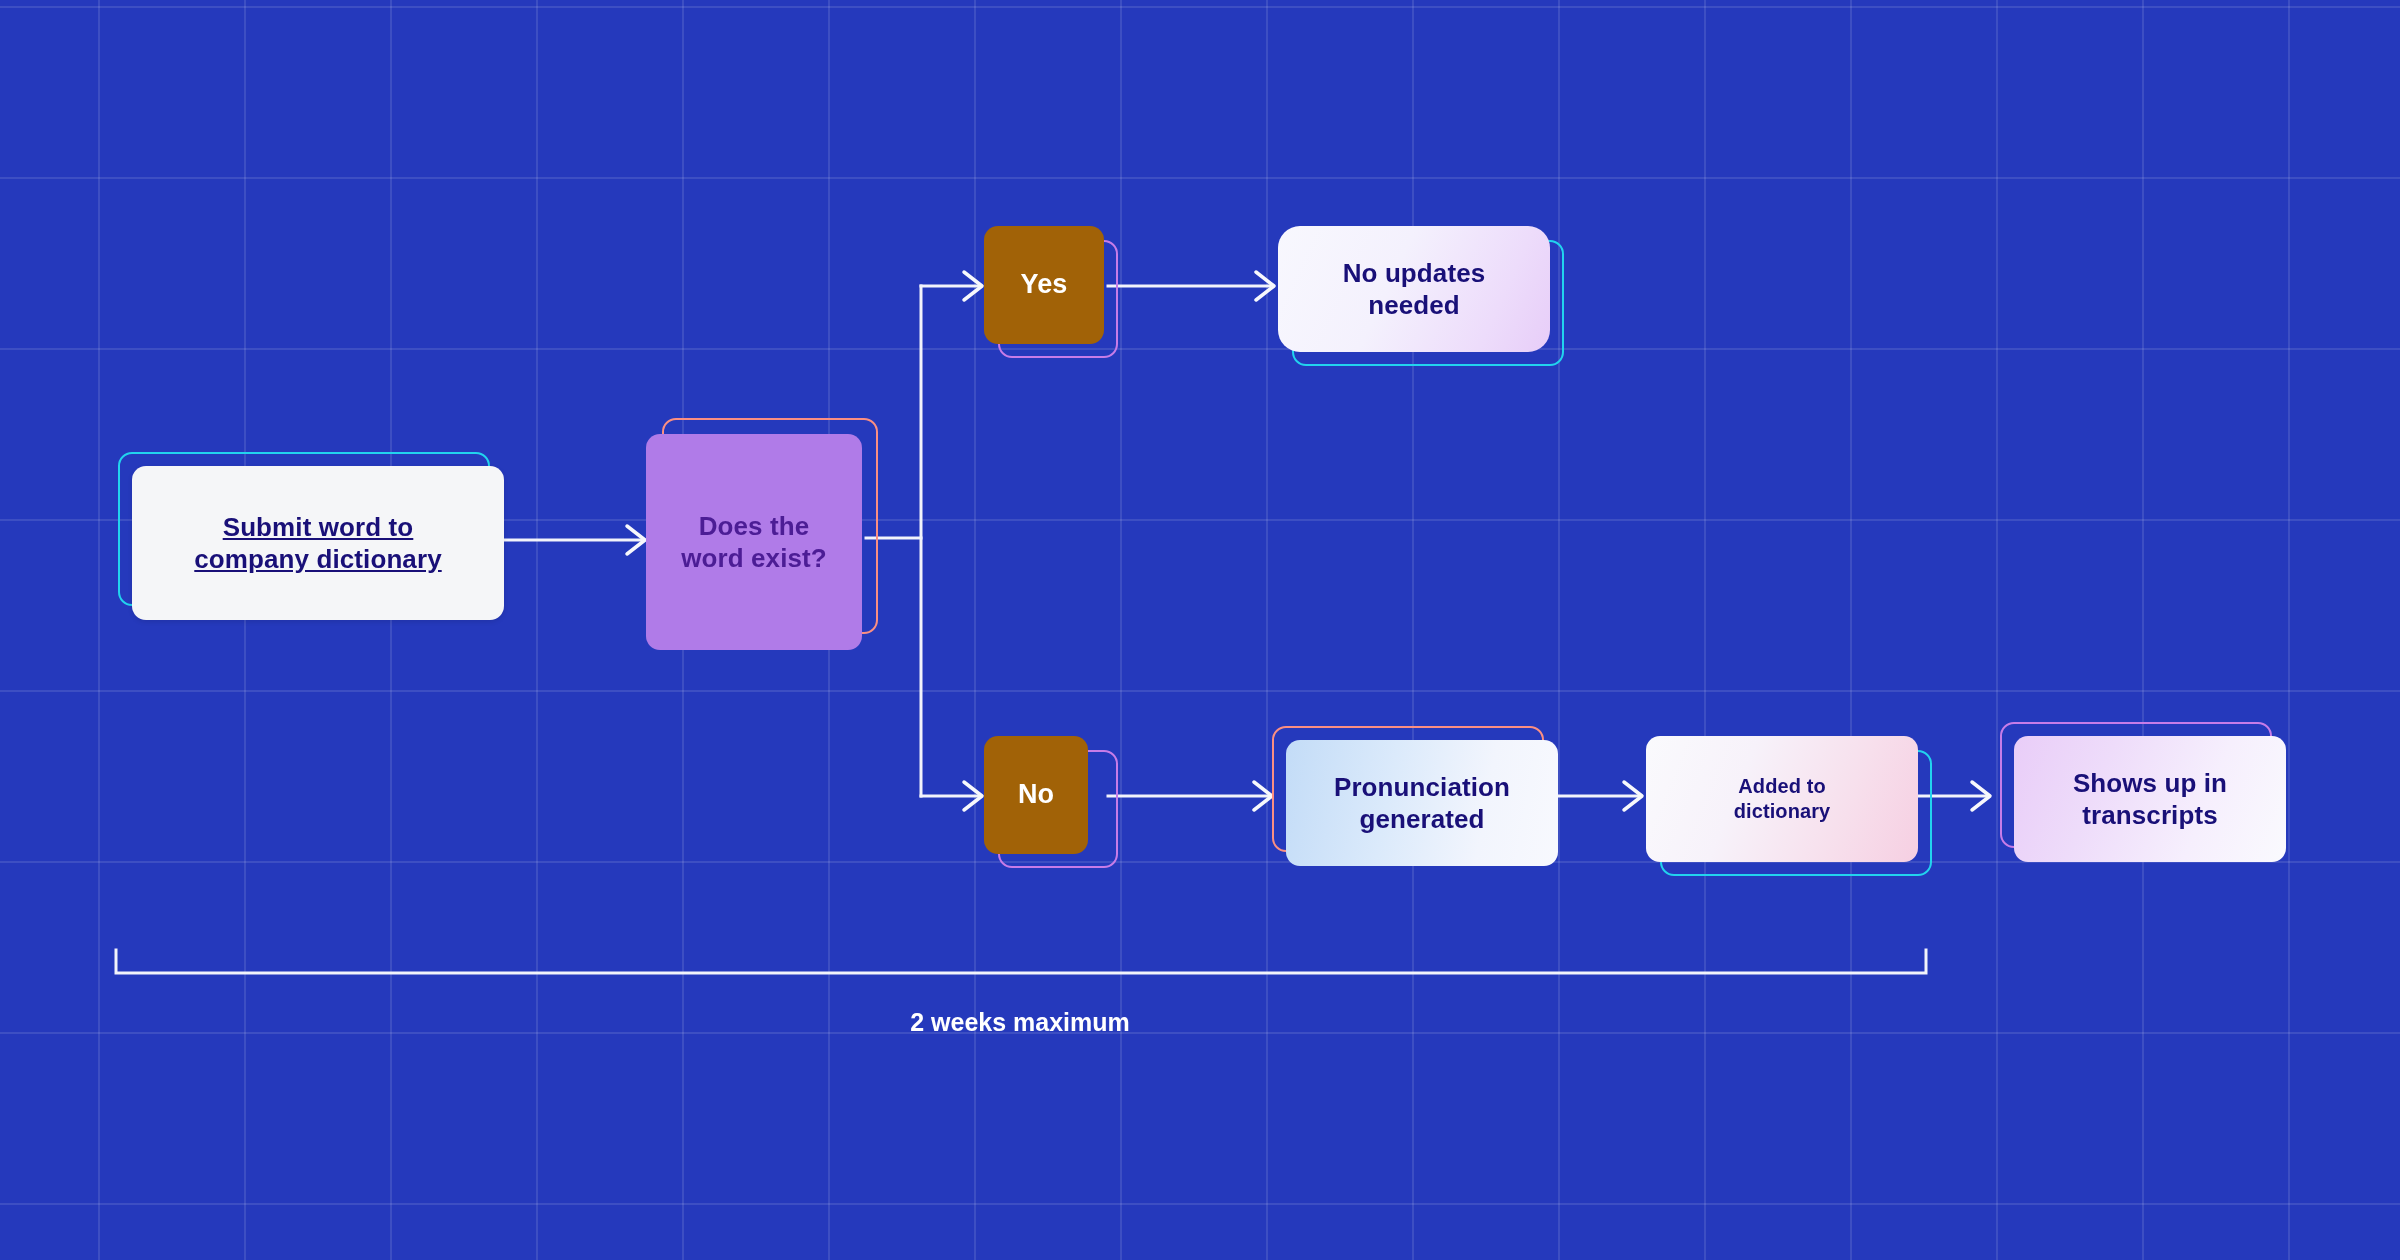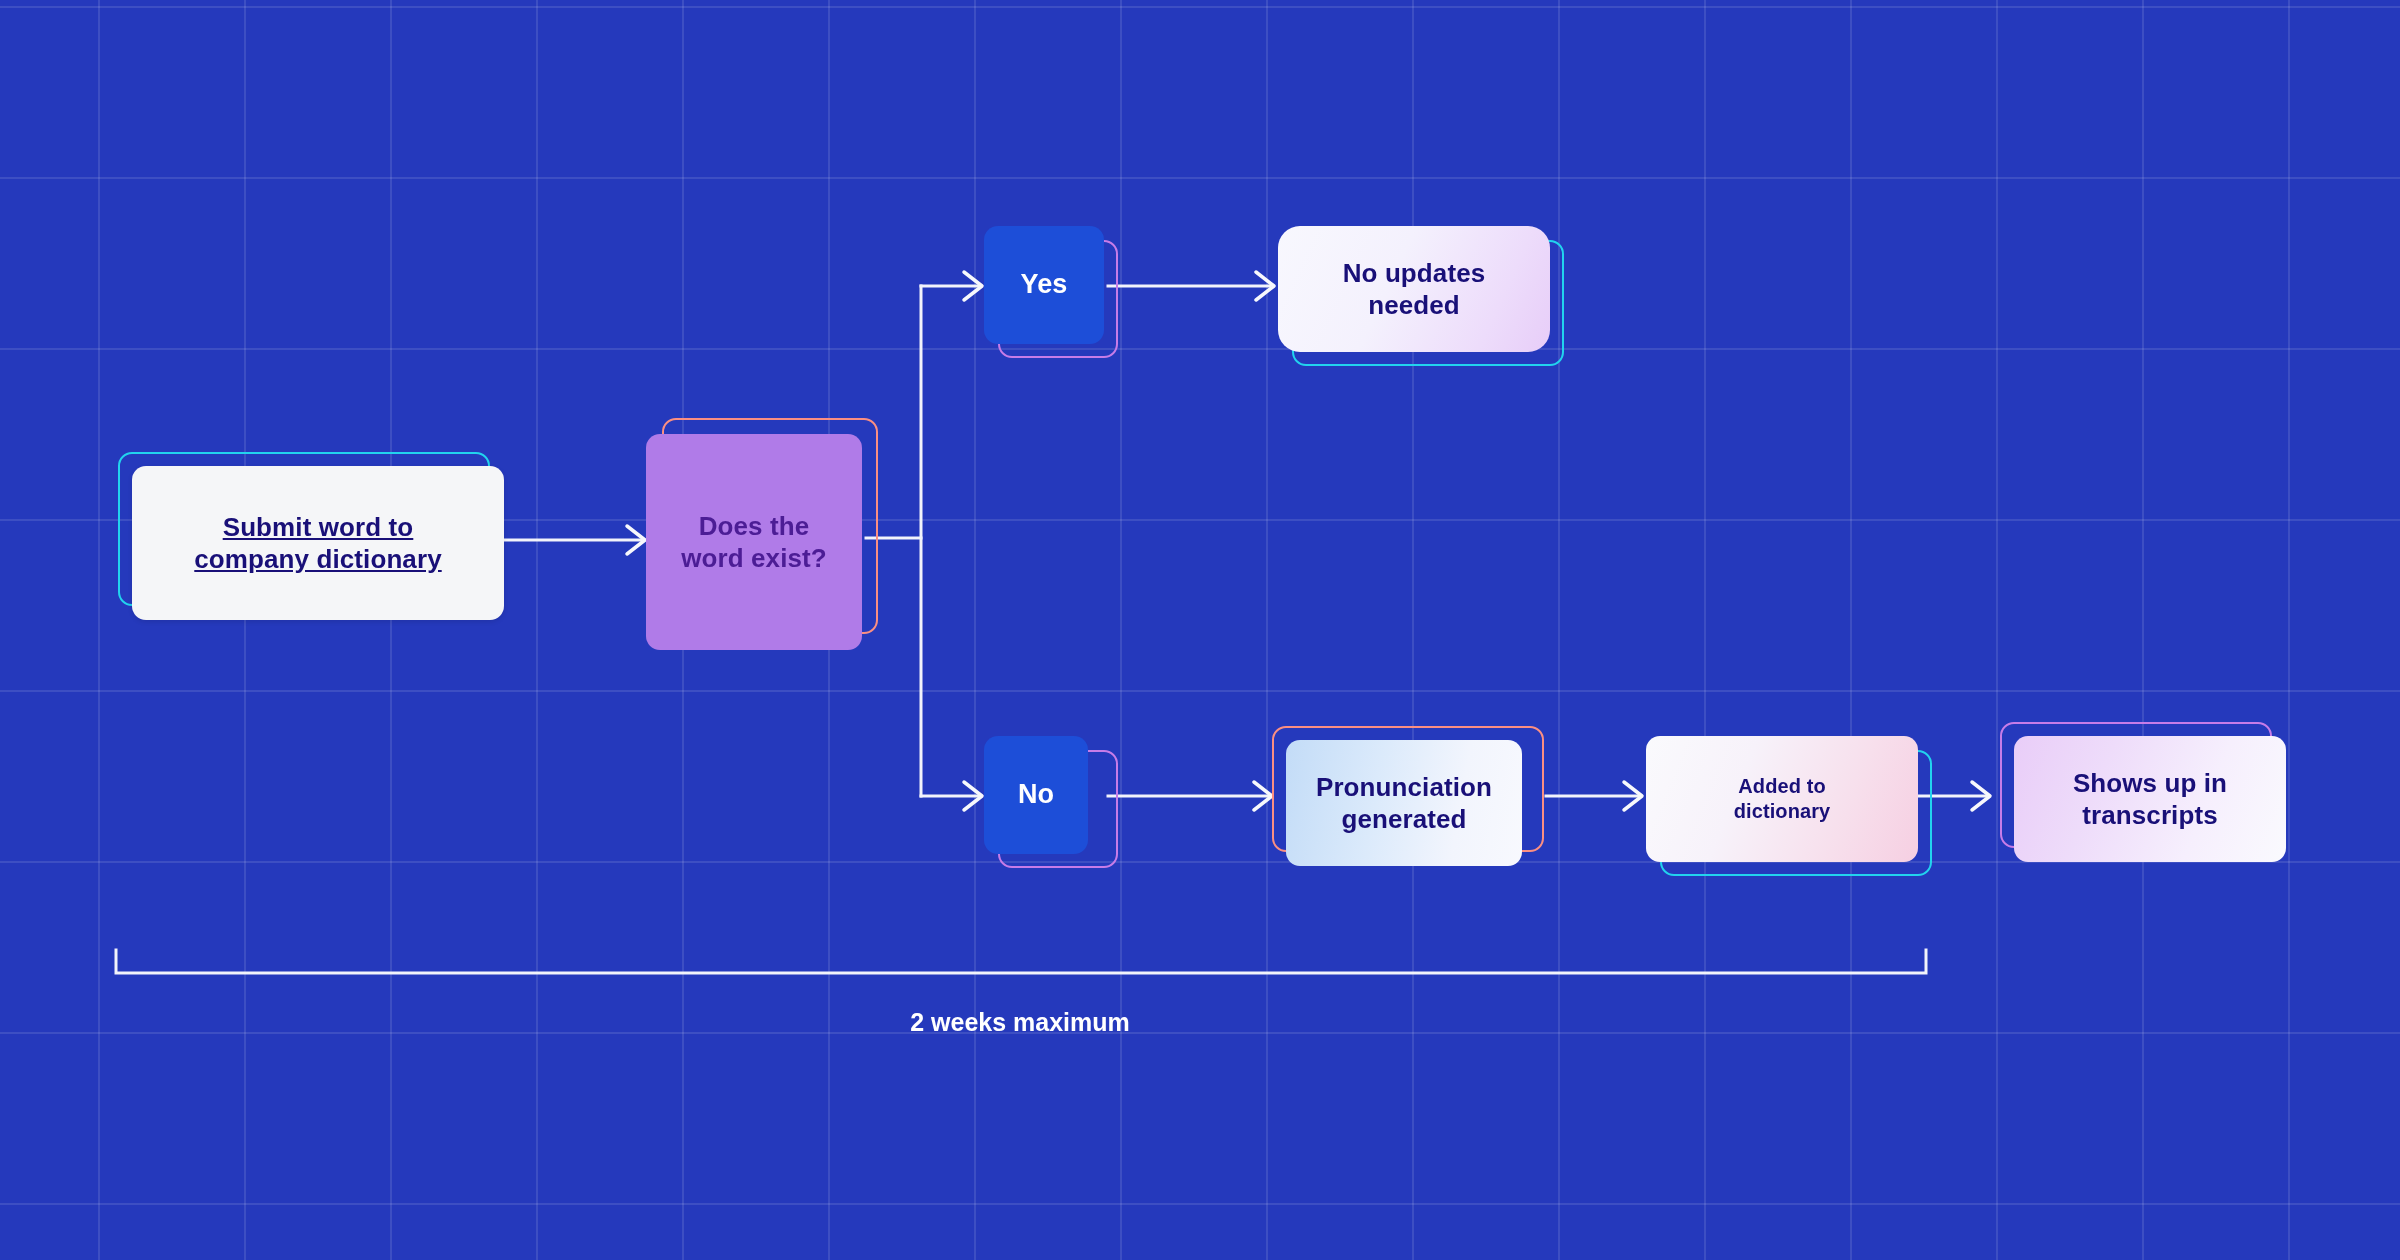--- a/index.html
+++ b/index.html
@@ -73,21 +73,21 @@
   .o-submit { border-color: #22d3ee; }
 
   .n-decision {
     background: #b07be8;
     color: #4c1d95;
     font-size: 26px;
   }
   .o-decision { border-color: #fb8f82; }
 
   .n-yes, .n-no {
-    background: #1d4ed8;
+    background: #a16207;
     color: #ffffff;
     font-size: 27px;
   }
   .o-yes, .o-no { border-color: #c77ce8; }
 
   .n-noupd {
     background: linear-gradient(115deg, #f8f8fe 0%, #f4f1fd 42%, #eddcfb 78%, #e7cdf8 100%);
     color: #191078;
     font-size: 26px;
     border-radius: 22px;
@@ -208,21 +208,21 @@
     <span class="lbl">No</span>
   </div>
 
   <div class="outline o-noupd" style="left:1292px; top:240px; width:272px; height:126px;"></div>
   <div class="node n-noupd" style="left:1278px; top:226px; width:272px; height:126px;">
     <span class="lbl">No updates
 needed</span>
   </div>
 
   <div class="outline o-pron" style="left:1272px; top:726px; width:272px; height:126px;"></div>
-  <div class="node n-pron" style="left:1286px; top:740px; width:236px; height:126px;">
+  <div class="node n-pron" style="left:1286px; top:740px; width:272px; height:126px;">
     <span class="lbl">Pronunciation
 generated</span>
   </div>
 
   <div class="outline o-added" style="left:1660px; top:750px; width:272px; height:126px;"></div>
   <div class="node n-added" style="left:1646px; top:736px; width:272px; height:126px;">
     <span class="lbl">Added to
 dictionary</span>
   </div>
 

